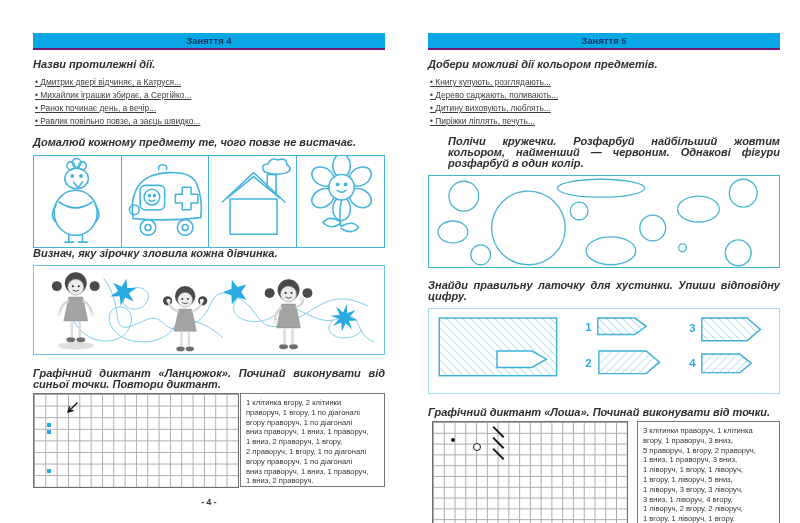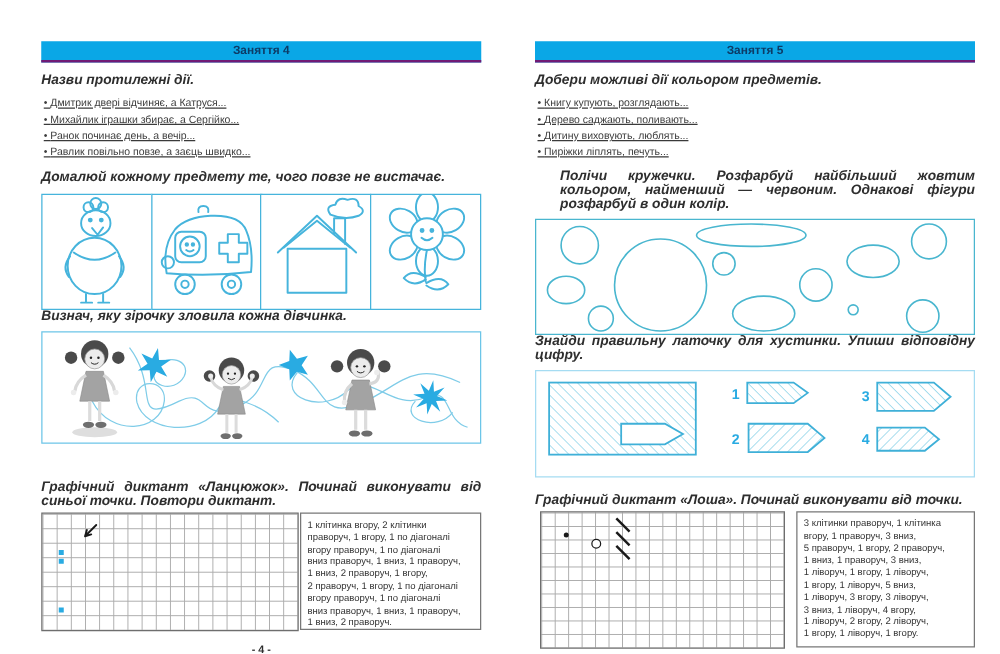--- a/index.html
+++ b/index.html
@@ -243,21 +243,21 @@
           <path d="M35 30 q9 -1 7 -10" stroke="#d8d8d8" stroke-width="2.6" fill="none"></path>
           <circle cx="15" cy="45" r="2.2" fill="#ececec"></circle>
             <circle cx="41" cy="21" r="2.2" fill="#ececec"></circle>
           <path d="M24 51 v16 M32 51 v16" stroke="#dcdcdc" stroke-width="2.6"></path>
           <ellipse cx="23" cy="70" rx="4.5" ry="2.5" fill="#6e6e6e"></ellipse>
             <ellipse cx="33" cy="70" rx="4.5" ry="2.5" fill="#6e6e6e"></ellipse>
         </g>
       </svg>
     </div>
 
-    <p class="task" style="margin-top:30px;">Графічний диктант «Ланцюжок». Починай виконувати від синьої точки. Повтори диктант.</p>
+    <p class="task" style="margin-top:13px;">Графічний диктант «Ланцюжок». Починай виконувати від синьої точки. Повтори диктант.</p>
 
     <div class="dict-row">
       <div class="grid grid-left">
         <svg class="marker" style="left:30px;top:6px;width:16px;height:16px;" viewBox="0 0 16 16">
           <path d="M13 3 L4 12 M4 12 l1.5 -5 M4 12 l5 -1.5" stroke="#1a1a1a" stroke-width="1.5" fill="none" stroke-linecap="round"></path>
         </svg>
         <div class="marker cyan-sq" style="left:13px;top:29px;"></div>
         <div class="marker cyan-sq" style="left:13px;top:36px;"></div>
         <div class="marker cyan-sq" style="left:13px;top:75px;"></div>
       </div>
@@ -302,21 +302,21 @@
           <circle cx="225" cy="52" r="13"></circle>
           <ellipse cx="183" cy="75" rx="25" ry="14"></ellipse>
           <ellipse cx="271" cy="33" rx="21" ry="13"></ellipse>
           <circle cx="255" cy="72" r="4"></circle>
           <circle cx="316" cy="17" r="14"></circle>
           <circle cx="311" cy="77" r="13"></circle>
         </g>
       </svg>
     </div>
 
-    <p class="task" style="">Знайди правильну латочку для хустинки. Упиши відповідну цифру.</p>
+    <p class="task" style="margin-top:12px;">Знайди правильну латочку для хустинки. Упиши відповідну цифру.</p>
 
     <div class="frame-box patch-box">
       <svg viewBox="0 0 340 80">
         <defs>
           <pattern id="hatchF" width="5.5" height="5.5" patternUnits="userSpaceOnUse" patternTransform="rotate(-45)">
             <line x1="0" y1="0" x2="0" y2="5.5" stroke="#7acce5" stroke-width="1"></line>
           </pattern>
           <pattern id="hatchB" width="5.5" height="5.5" patternUnits="userSpaceOnUse" patternTransform="rotate(45)">
             <line x1="0" y1="0" x2="0" y2="5.5" stroke="#7acce5" stroke-width="1"></line>
           </pattern>

